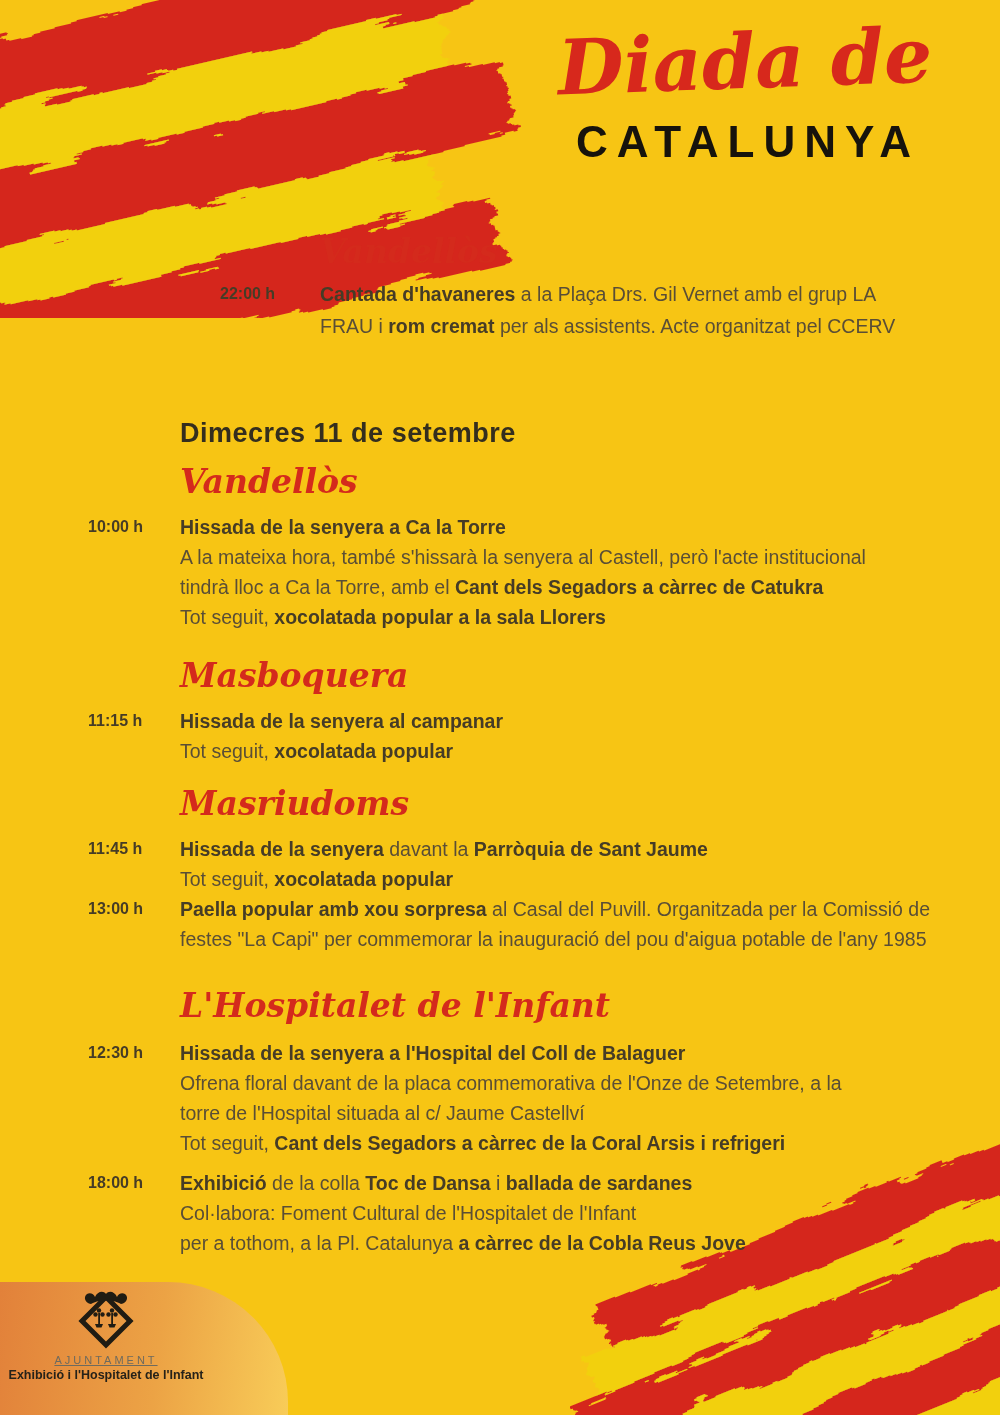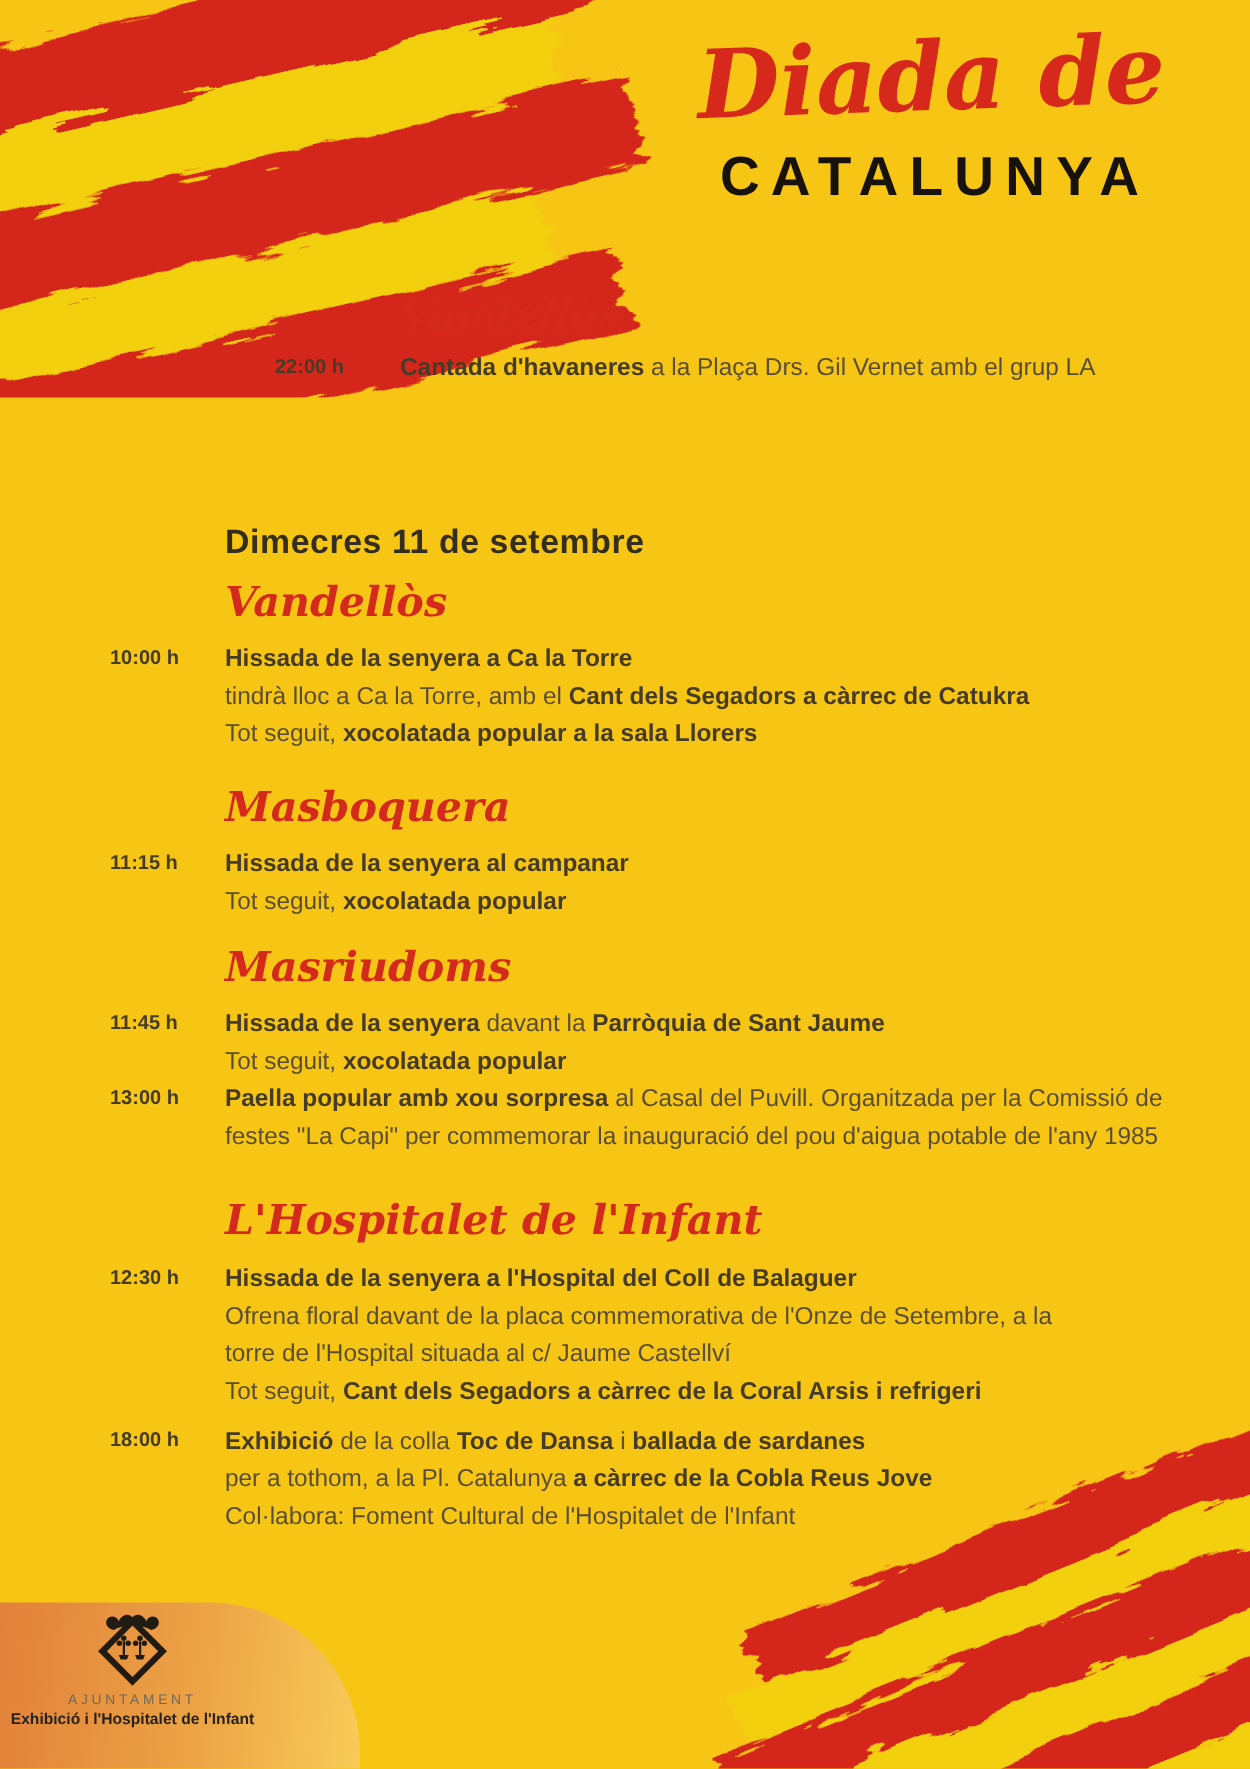--- a/index.html
+++ b/index.html
@@ -81,21 +81,21 @@
     border-radius: 0 120px 0 0;
     background: linear-gradient(97deg, #E2813A 0%, #ECA345 55%, #F8CC58 100%);
   }
   .footer-inner {
     position: absolute; left: 26px; top: 8px; width: 160px;
     display: flex; flex-direction: column; align-items: center;
   }
   .ajuntament {
     margin-top: 2px;
     font-size: 11px; letter-spacing: 3px;
-    color: #6E6A5E; white-space: nowrap;
+    color: #6E6A5E; white-space: nowrap; text-decoration: underline;
   }
   .municipality {
     margin-top: 2px;
     font-size: 12.5px; font-weight: bold;
     color: #262219; white-space: nowrap;
   }
 </style>
 </head>
 <body>
 
@@ -137,32 +137,34 @@
   <div class="title-script">Diada de</div>
   <div class="title-main">CATALUNYA</div>
 </div>
 
 <div class="sec1">
   <div class="town-script">Vandellòs</div>
   <div class="event">
     <div class="event-time">22:00 h</div>
     <div class="event-desc">
       <div class="line"><b>Cantada d'havaneres</b><span> a la Plaça Drs. Gil Vernet amb el grup LA</span></div>
+      <div class="line"><span>FRAU i </span><b>rom cremat</b><span> per als assistents. Acte organitzat pel CCERV</span></div>
     </div>
   </div>
 </div>
 
 <div class="sec2">
   <div class="day-heading">Dimecres 11 de setembre</div>
 
   <div class="town-script mt-script-1">Vandellòs</div>
   <div class="event mt-ev-1">
     <div class="event-time">10:00 h</div>
     <div class="event-desc">
       <div class="line"><b>Hissada de la senyera a Ca la Torre</b></div>
+      <div class="line"><span>A la mateixa hora, també s'hissarà la senyera al Castell, però l'acte institucional</span></div>
       <div class="line"><span>tindrà lloc a Ca la Torre, amb el </span><b>Cant dels Segadors a càrrec de Catukra</b></div>
       <div class="line"><span>Tot seguit, </span><b>xocolatada popular a la sala Llorers</b></div>
     </div>
   </div>
 
   <div class="town-script mt-script-2">Masboquera</div>
   <div class="event mt-ev-2">
     <div class="event-time">11:15 h</div>
     <div class="event-desc">
       <div class="line"><b>Hissada de la senyera al campanar</b></div>
@@ -193,22 +195,22 @@
       <div class="line"><b>Hissada de la senyera a l'Hospital del Coll de Balaguer</b></div>
       <div class="line"><span>Ofrena floral davant de la placa commemorativa de l'Onze de Setembre, a la</span></div>
       <div class="line"><span>torre de l'Hospital situada al c/ Jaume Castellví</span></div>
       <div class="line"><span>Tot seguit, </span><b>Cant dels Segadors a càrrec de la Coral Arsis i refrigeri</b></div>
     </div>
   </div>
   <div class="event mt-ev-6">
     <div class="event-time">18:00 h</div>
     <div class="event-desc">
       <div class="line"><b>Exhibició</b><span> de la colla </span><b>Toc de Dansa</b><span> i </span><b>ballada de sardanes</b></div>
+      <div class="line"><span>Col·labora: Foment Cultural de l'Hospitalet de l'Infant</span></div>
       <div class="line"><span>per a tothom, a la Pl. Catalunya </span><b>a càrrec de la Cobla Reus Jove</b></div>
-      <div class="line"><span>Col·labora: Foment Cultural de l'Hospitalet de l'Infant</span></div>
     </div>
   </div>
 </div>
 
 <div class="footer-panel">
   <div class="footer-inner">
     <svg width="64" height="62" viewBox="0 0 64 60" aria-hidden="true">
       <path d="M17 13 C11 12 9 6 13 3 C16 1 20 3 21 6 C23 1 29 -1 32 3 C35 -1 41 1 43 6 C44 3 48 1 51 3 C55 6 53 12 47 13 C42 10 36 9.5 32 9.5 C28 9.5 22 10 17 13 Z" fill="#201C13"></path>
       <rect x="15" y="13" width="34" height="34" transform="rotate(45 32 30)" fill="none" stroke="#201C13" stroke-width="5"></rect>
       <g fill="#201C13">

